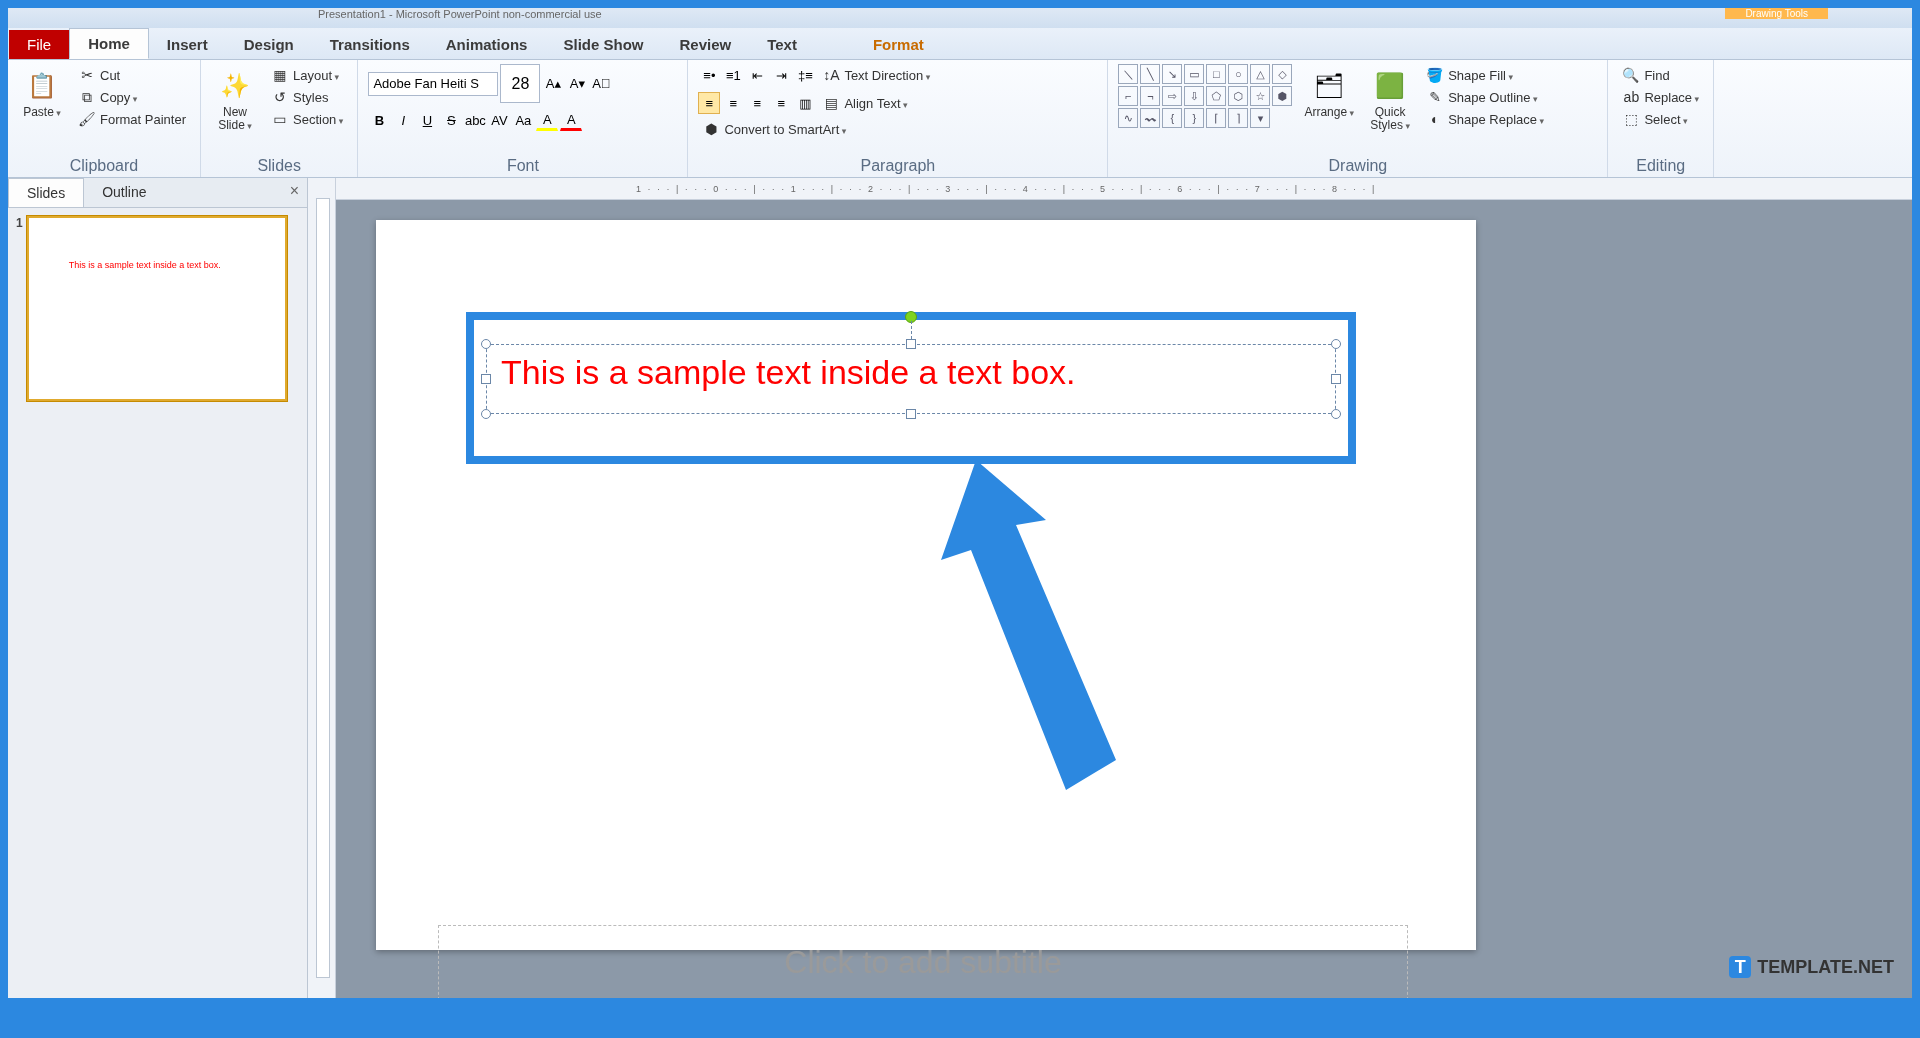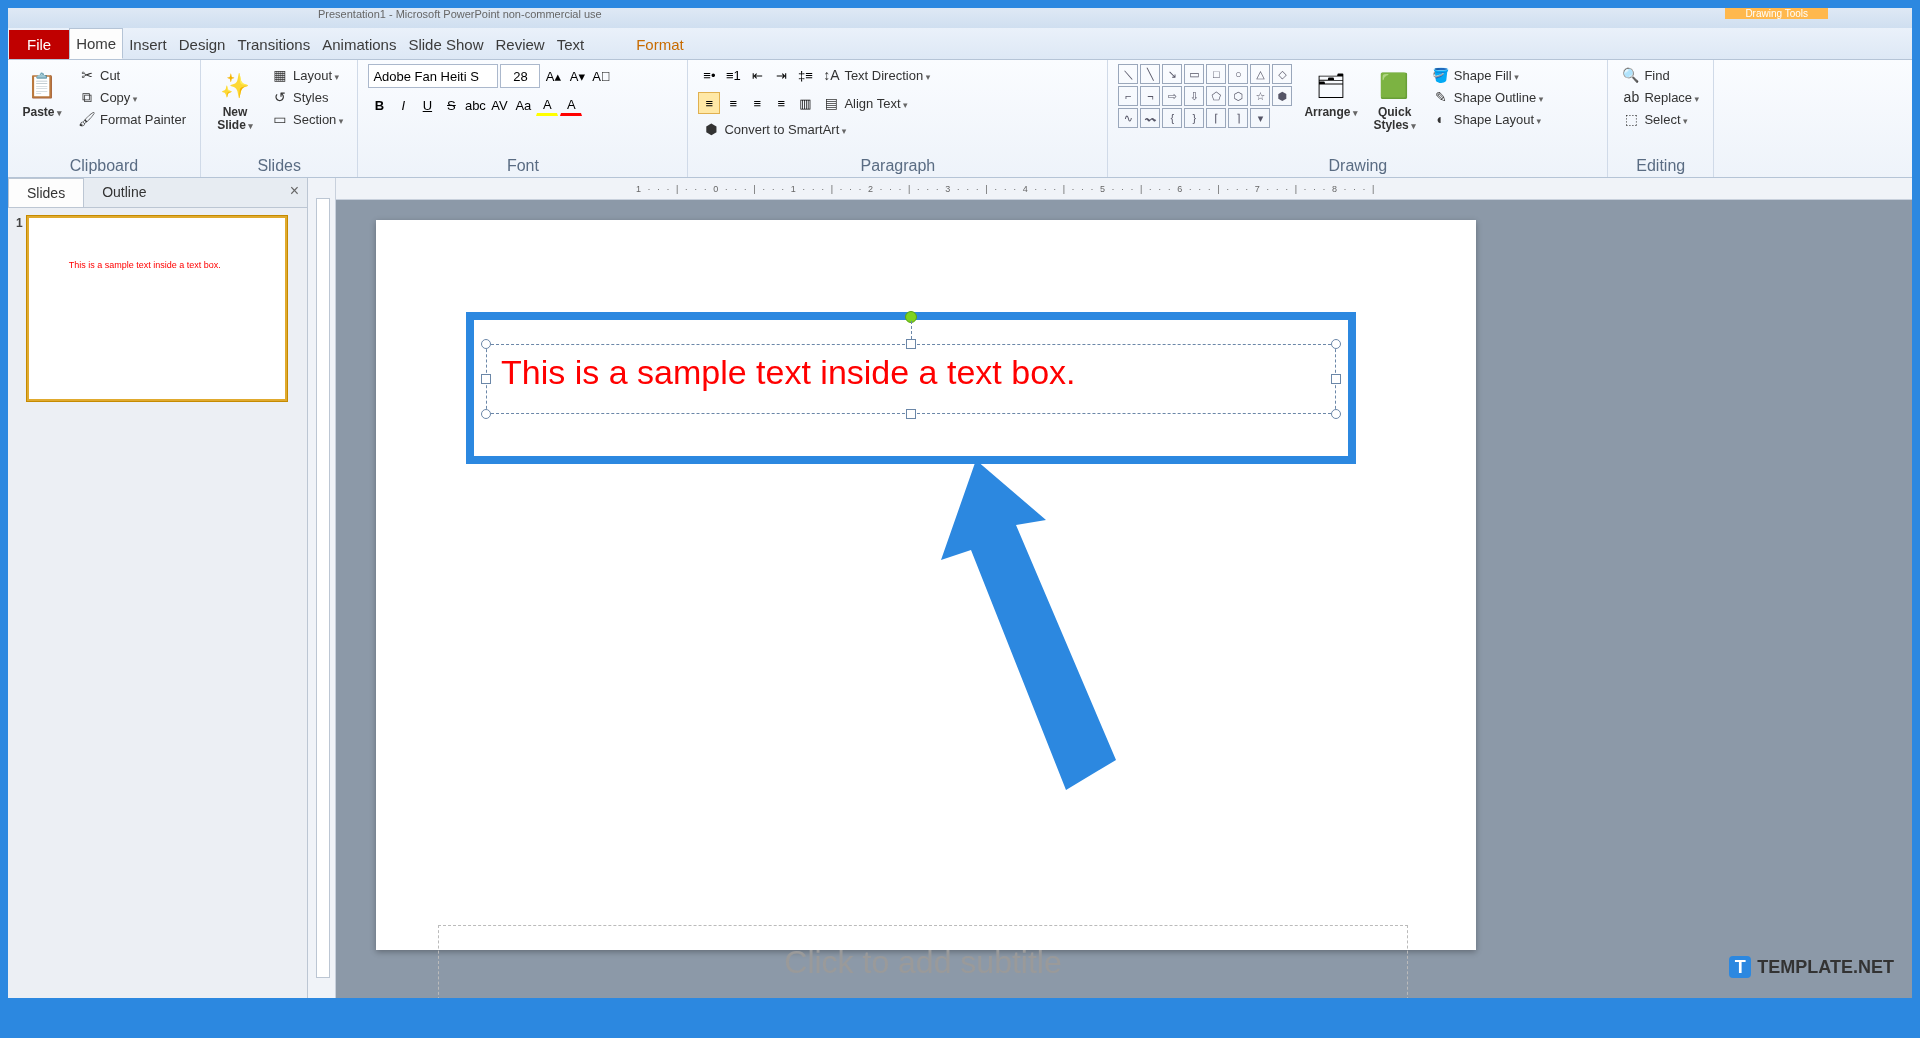--- a/index.html
+++ b/index.html
@@ -3,35 +3,35 @@
 <meta charset="utf-8">
 <style>
 * { box-sizing: border-box; margin: 0; padding: 0; font-family: "Segoe UI", Tahoma, sans-serif; }
 body { background: #2c88e0; padding: 8px; width: 1920px; height: 1038px; }
 .app { background: #e9e9e9; width: 100%; height: 980px; position: relative; }
 .titlebar { height: 20px; background: linear-gradient(#dfe9f5,#cfdff0); position: relative; overflow:hidden; }
 .title-text { position:absolute; left:310px; top:0; font-size:11px; color:#666; }
 .drawing-tools { position:absolute; right:84px; top:0; background:#ffb84d; color:#fff; font-size:10px; padding:0 20px; }
 .tabs { display:flex; align-items:flex-end; height:32px; background:linear-gradient(#eaf1fa,#dde8f5); border-bottom:1px solid #b5c4d6; }
 .file-tab { background:#c00000; color:#fff; padding:6px 18px; font-size:15px; margin-left:1px; }
-.tab { padding:6px 6px; font-size:15px; color:#3b3b3b; cursor:pointer; }
+.tab { padding:6px 18px; font-size:15px; color:#3b3b3b; cursor:pointer;font-weight:bold; }
 .tab.active { background:#fdfdfd; border:1px solid #b5c4d6; border-bottom:1px solid #fdfdfd; }
 .tab.format { color:#c86b00; }
 .ribbon { display:flex; background:linear-gradient(#fafcff,#eef3fa); border-bottom:1px solid #b5c4d6; height:118px; }
 .group { border-right:1px solid #d0dae8; padding:4px 10px 2px; display:flex; flex-direction:column; justify-content:space-between; }
 .group-label { text-align:center; font-size:16px; color:#5a6c83; padding-top:2px; }
 .grow { display:flex; gap:8px; align-items:flex-start; }
 .btn-col { display:flex; flex-direction:column; align-items:center; padding:2px 4px; cursor:pointer; }
 .btn-col .icon { width:40px; height:40px; display:flex; align-items:center; justify-content:center; font-size:24px; }
-.btn-col .lbl { font-size:12px; color:#333; text-align:center; line-height:1.1;font-weight:bold; }
+.btn-col .lbl { font-size:12px; color:#333; text-align:center; line-height:1.1; }
 .menu-item { display:flex; align-items:center; gap:4px; font-size:13px; color:#333; padding:2px 4px; cursor:pointer; white-space:nowrap; }
 .menu-item .ic { width:18px; height:18px; display:inline-flex; align-items:center; justify-content:center; font-size:14px; }
 .font-row { display:flex; align-items:center; gap:2px; }
 .font-select { width:130px; height:24px; font-size:13px; border:1px solid #abb8cc; background:#fff; padding:0 4px; }
-.size-select { width:40px; height:24px; font-size:13px; border:1px solid #abb8cc; background:#fff; text-align:center; }
+.size-select { width:40px; height:39px; font-size:16px; border:1px solid #abb8cc; background:#fff; text-align:center; }
 .tiny-btn { width:22px; height:22px; border:1px solid transparent; display:inline-flex; align-items:center; justify-content:center; font-size:13px; cursor:pointer; }
 .tiny-btn.active { background:#ffe8a6; border-color:#e0b050; }
 .bold { font-weight:bold; }
 .italic { font-style:italic; }
 .underline { text-decoration:underline; }
 .strike { text-decoration:line-through; }
 .color-bar { border-bottom:3px solid red; }
 .color-bar-y { border-bottom:3px solid #ffff00; }
 .shapes-grid { display:grid; grid-template-columns:repeat(8,20px); grid-auto-rows:20px; gap:2px; }
 .shape-cell { width:20px; height:20px; border:1px solid #9aa7bb; display:flex; align-items:center; justify-content:center; font-size:11px; color:#556; cursor:pointer; }
@@ -240,21 +240,21 @@
           <div class="menu-item">
               <span class="ic">🪣</span>
               <span class="dd-arrow">Shape Fill</span>
             </div>
           <div class="menu-item">
               <span class="ic">✎</span>
               <span class="dd-arrow">Shape Outline</span>
             </div>
           <div class="menu-item">
               <span class="ic">◐</span>
-              <span class="dd-arrow">Shape Layout</span>
+              <span class="dd-arrow">Shape Replace</span>
             </div>
         </div>
       </div>
       <div class="group-label">Drawing</div>
     </div>
 
     <div class="group">
       <div>
         <div class="menu-item">
             <span class="ic">🔍</span>

